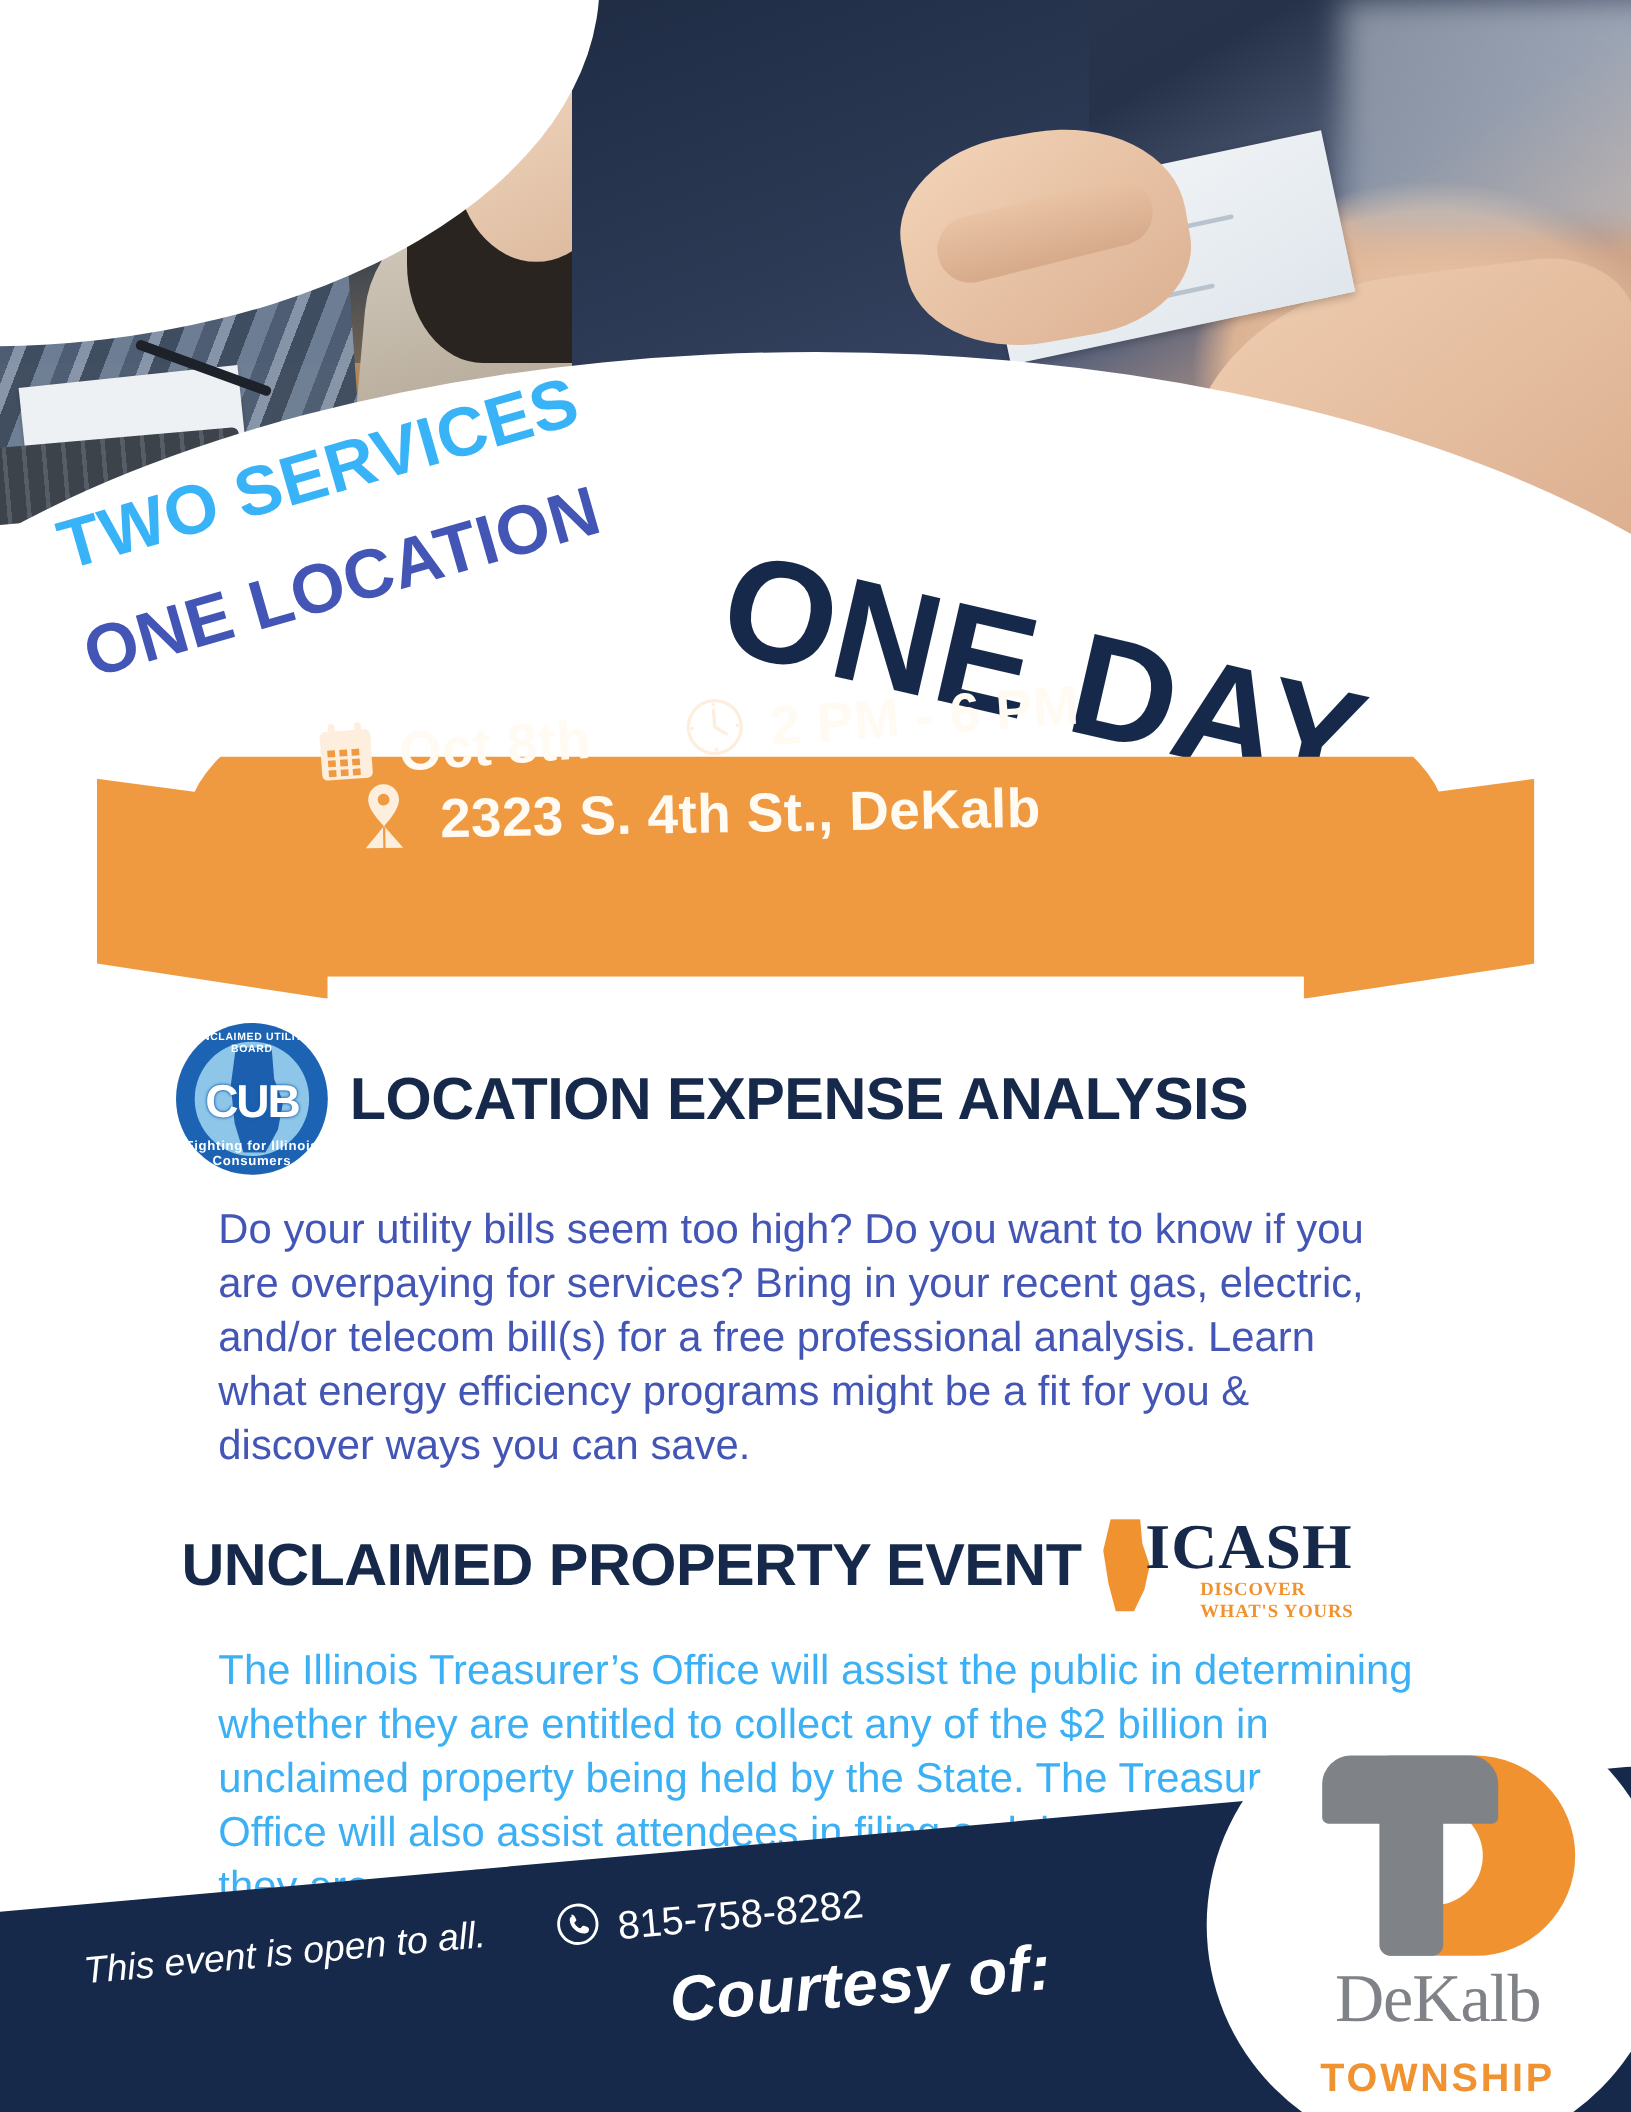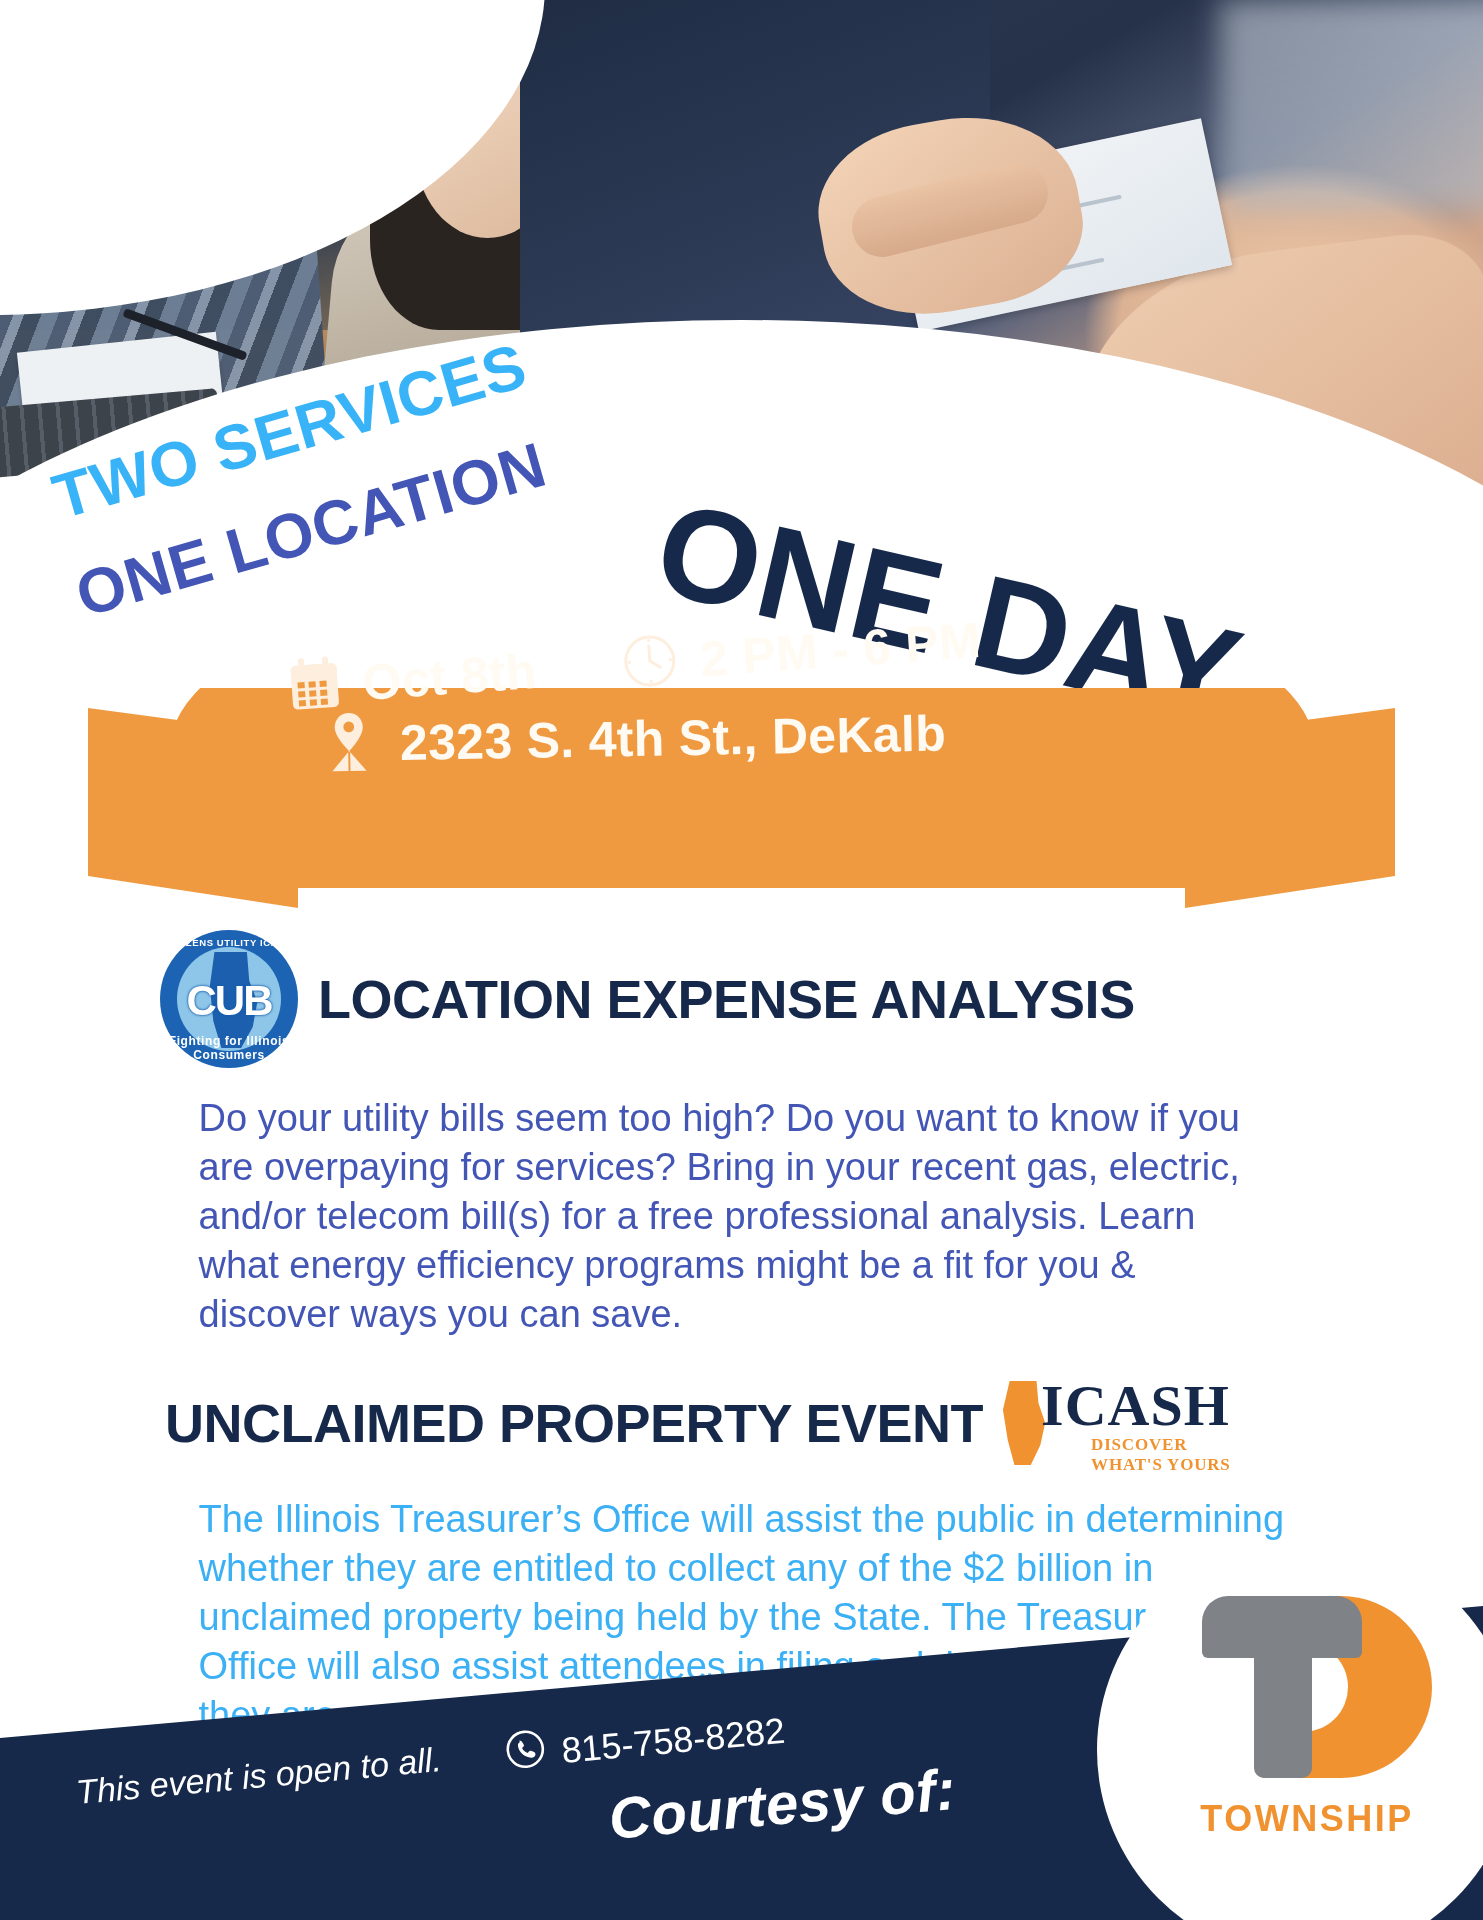--- a/index.html
+++ b/index.html
@@ -302,21 +302,21 @@
   </div>
 </div>
 
 <div class="content">
 
   <div class="sec-head">
     <div class="cub">
       <div class="cub-outer"></div>
       <div class="cub-inner"></div>
       <div class="cub-il"></div>
-      <div class="cub-arc-top">CITIZENS UTILITY ICASH</div>
+      <div class="cub-arc-top">UNCLAIMED UTILITY BOARD</div>
       <div class="cub-txt">CUB</div>
       <div class="cub-arc-bot">Fighting for Illinois Consumers</div>
     </div>
     <h2>LOCATION EXPENSE ANALYSIS</h2>
   </div>
 
   <p class="para indigo">Do your utility bills seem too high? Do you want to know if you are overpaying for services? Bring in your recent gas, electric, and/or telecom bill(s) for a free professional analysis. Learn what energy efficiency programs might be a fit for you &amp; discover ways you can save.</p>
 
   <div class="sec-head unclaimed">
     <h2>UNCLAIMED PROPERTY EVENT</h2>
@@ -343,14 +343,15 @@
   </div>
   <div class="f-courtesy">Courtesy of:</div>
 </div>
 
 <div class="dekalb">
   <div class="dk-mark">
     <div class="dk-D"></div>
     <div class="dk-T-bar"></div>
     <div class="dk-T-stem"></div>
   </div>
+  <div class="dk-name">DeKalb</div>
   <div class="dk-sub">TOWNSHIP</div>
 </div>
 
 </body></html>

